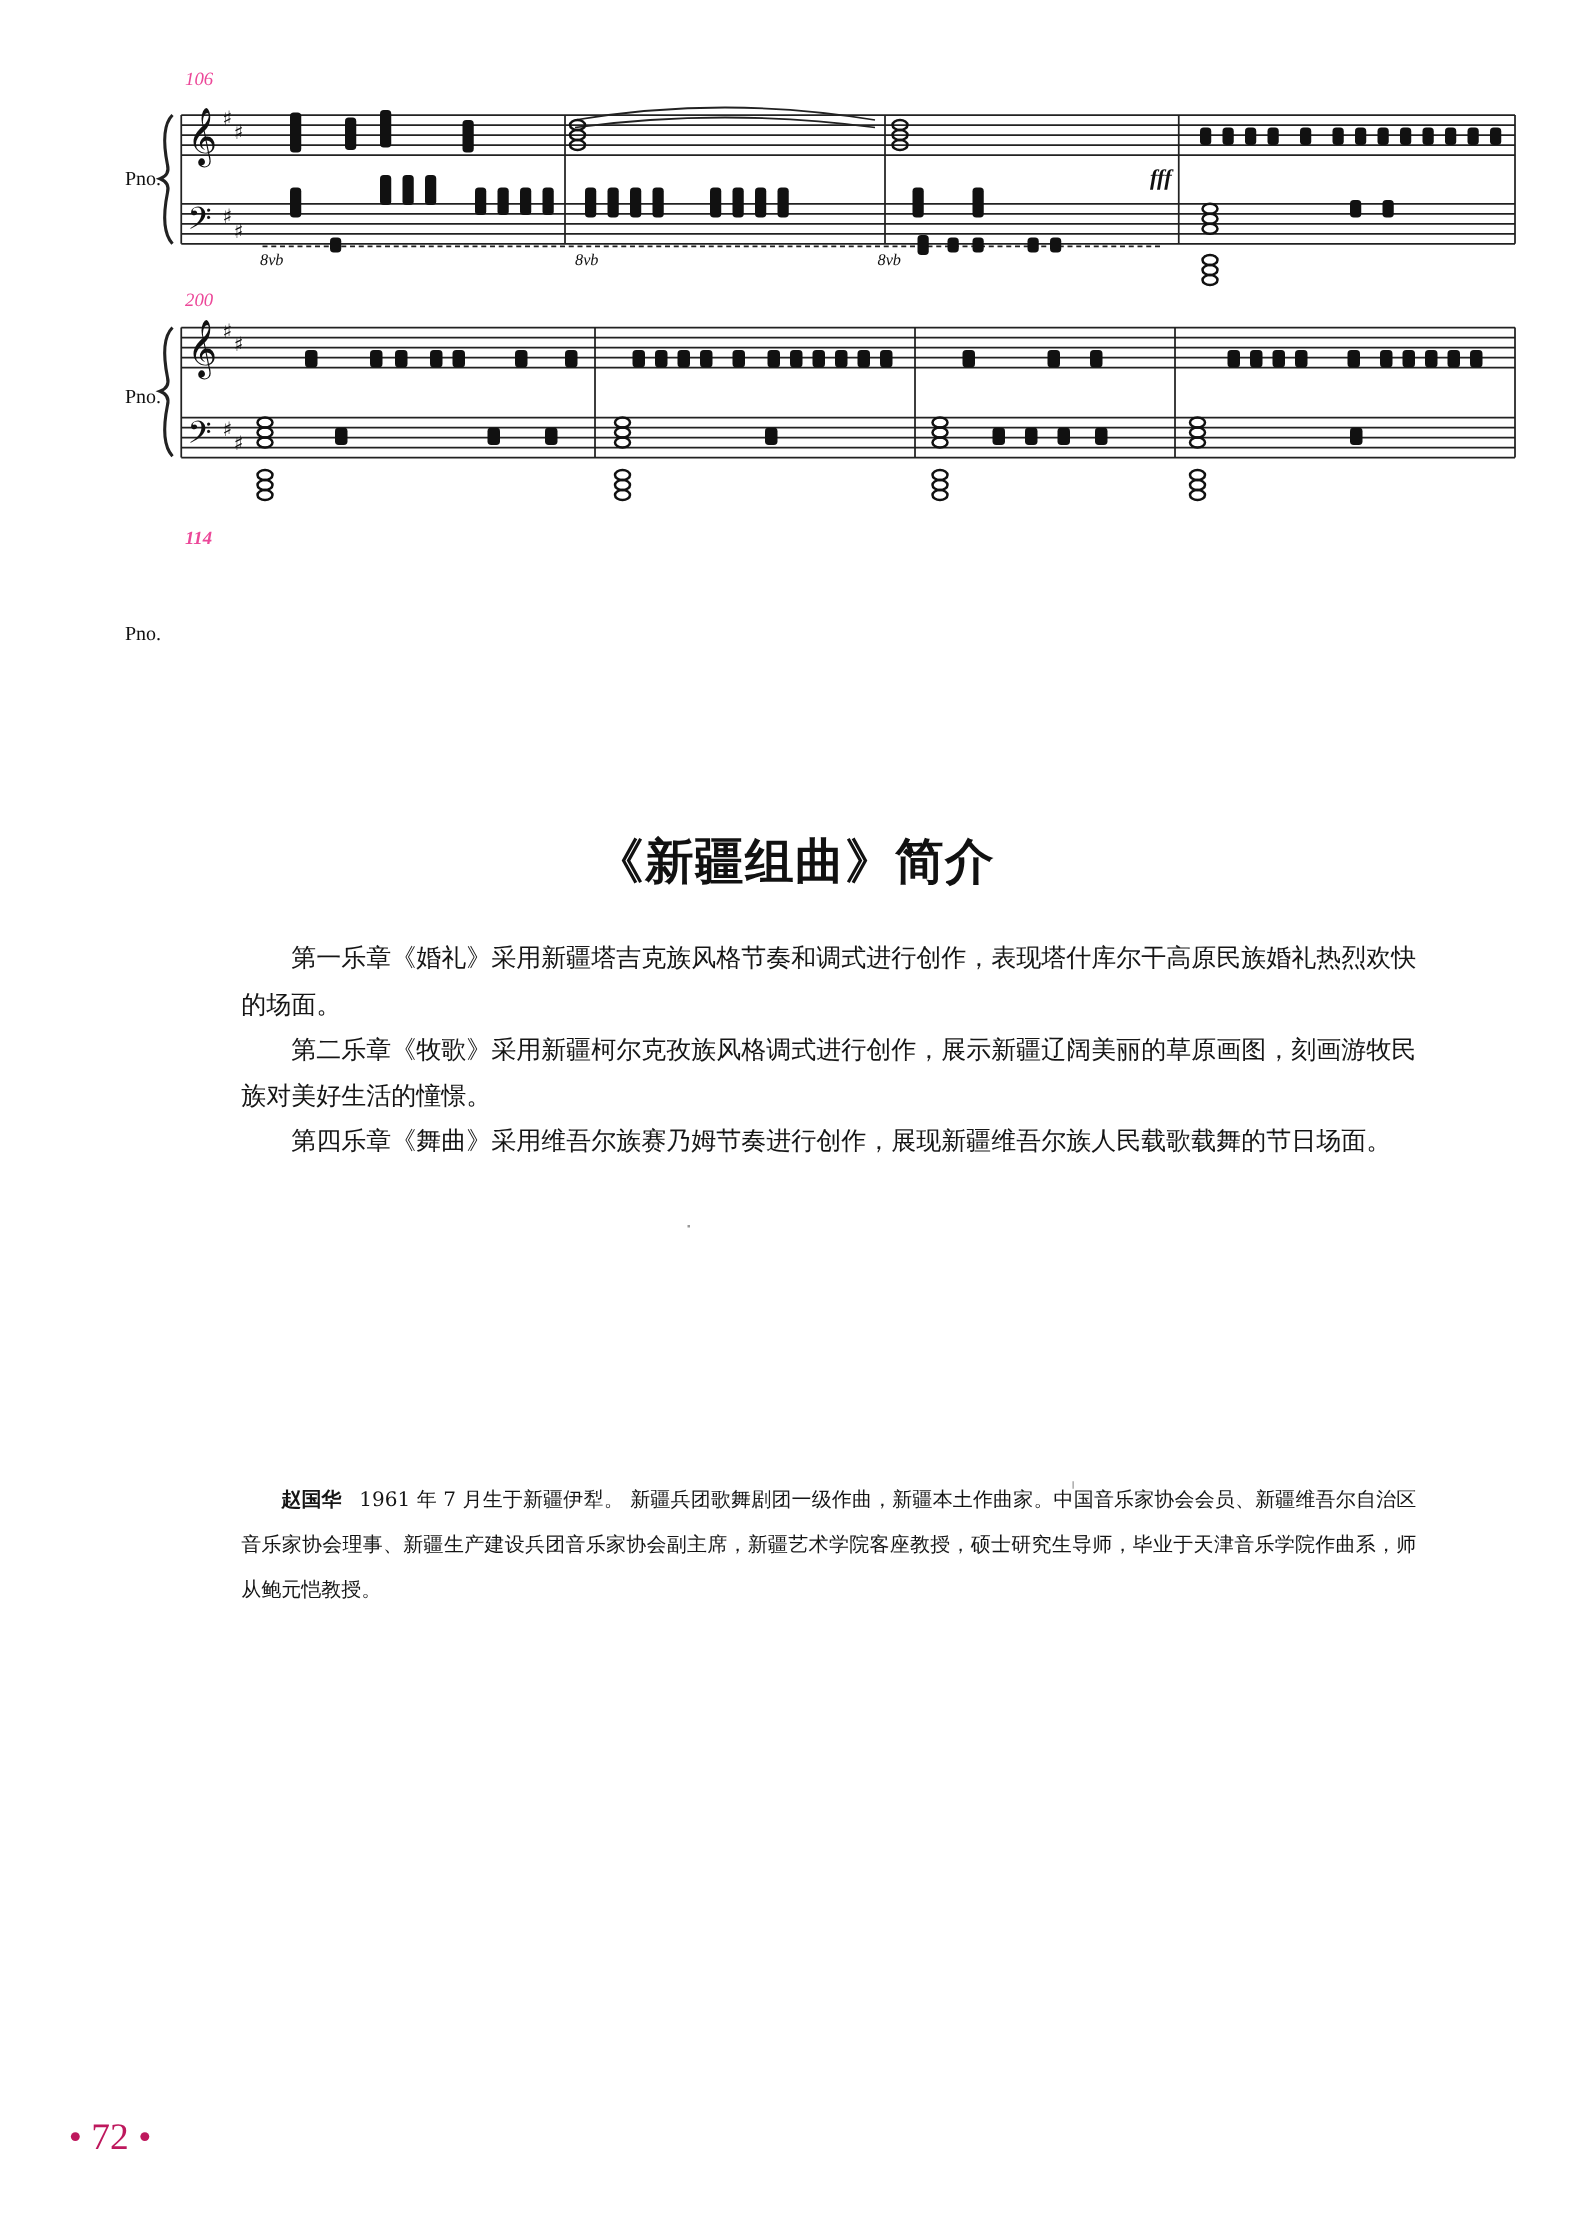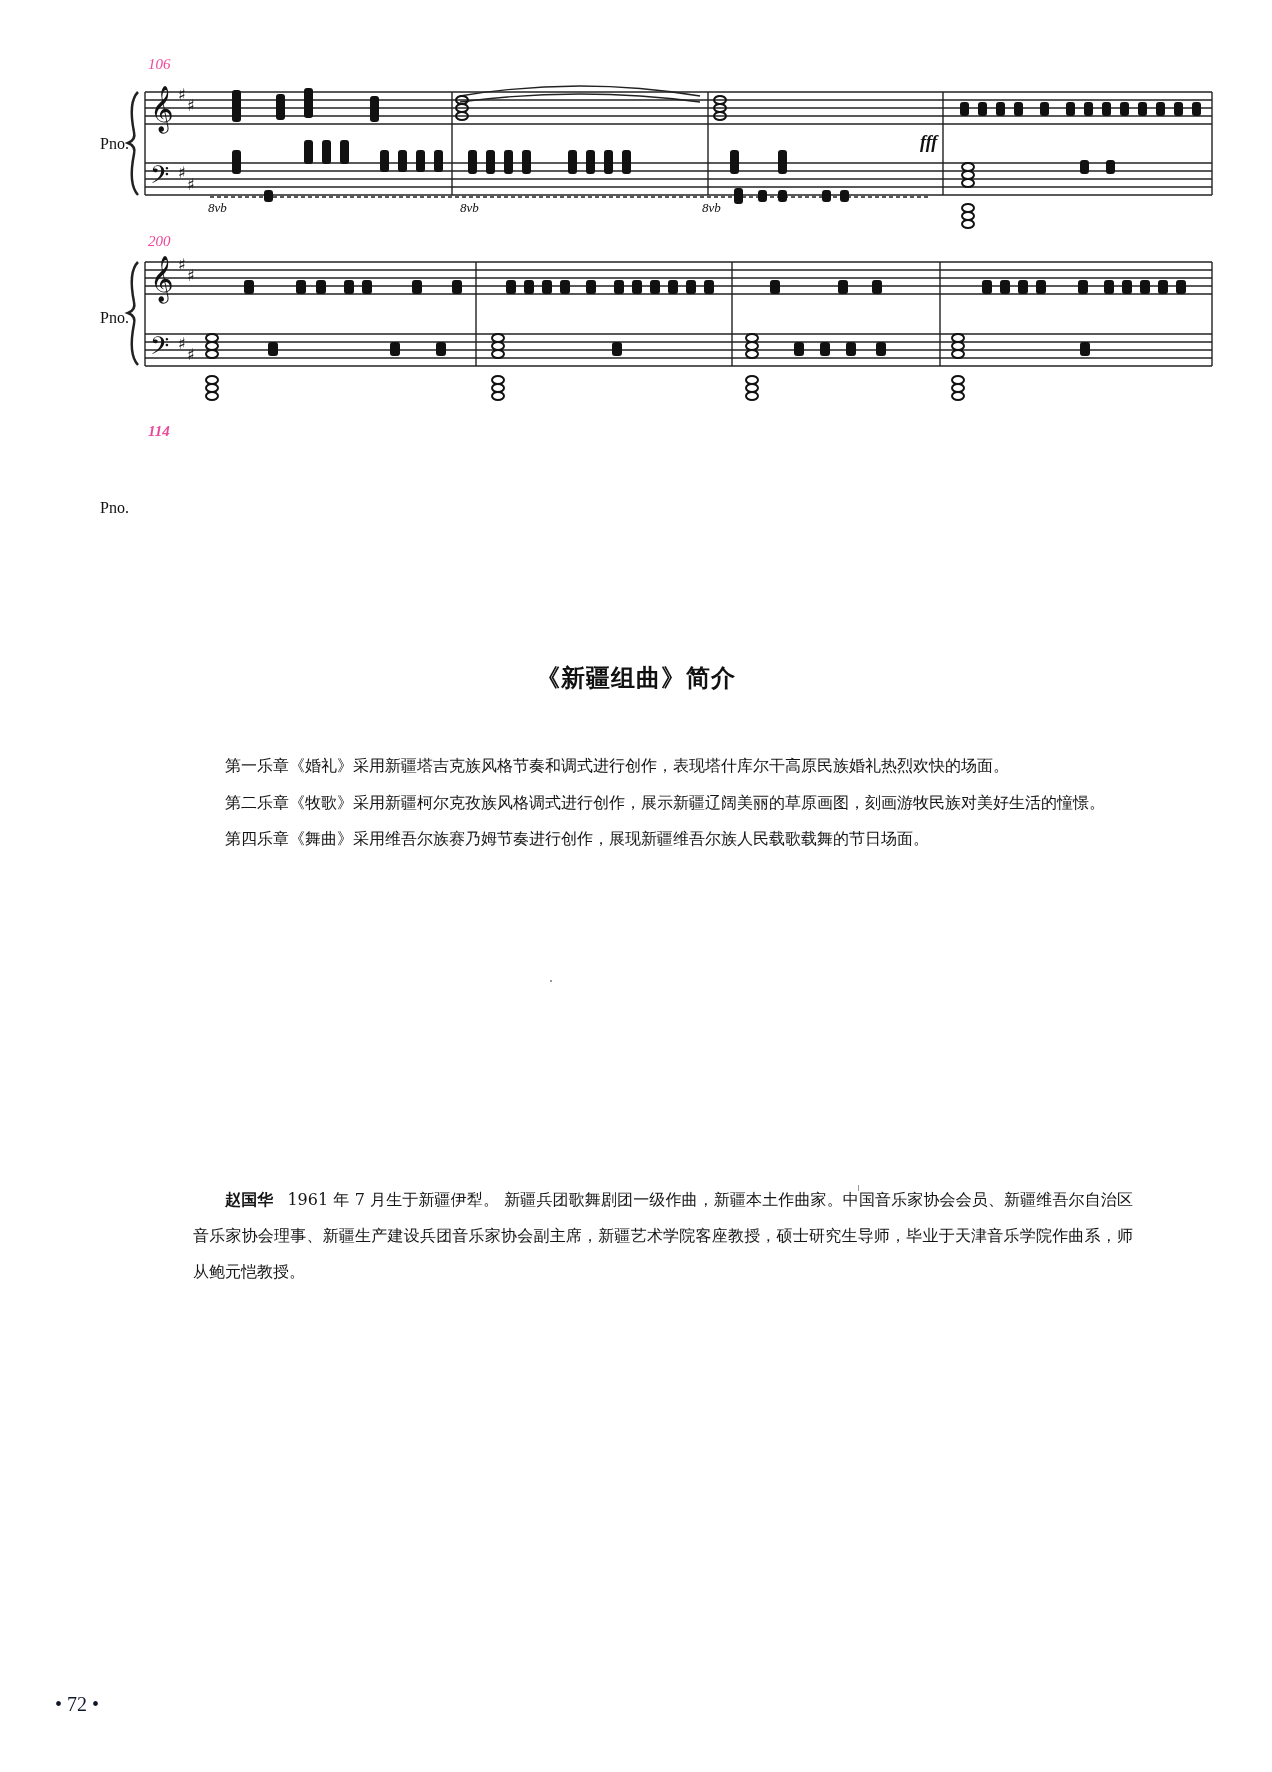--- a/index.html
+++ b/index.html
@@ -12,37 +12,37 @@
     .measure-num {
       position: absolute; font-family: "Liberation Serif", serif; font-style: italic;
       font-size: 15px; color: #ec4899;
     }
     .pno-label {
       position: absolute; font-family: "Liberation Serif", serif; font-size: 16px; color: #111;
     }
     svg.staff { position: absolute; left: 0; top: 0; }
     .title {
       position: absolute; left: 0; top: 662px; width: 1272px; text-align: center;
-      font-family: "DejaVu Sans", sans-serif; font-weight: bold; font-size: 24px;
+      font-family: "DejaVu Sans", sans-serif; font-weight: bold; font-size: 39px;
       letter-spacing: 1px; color: #111;
     }
     .intro {
       position: absolute; left: 193px; top: 748px; width: 940px;
-      font-family: "DejaVu Serif", serif; font-size: 16px; line-height: 36.5px; color: #151515;
+      font-family: "DejaVu Serif", serif; font-size: 20px; line-height: 36.5px; color: #151515;
     }
     .intro p { margin: 0; text-indent: 2em; text-align: justify; }
     .bio {
       position: absolute; left: 193px; top: 1182px; width: 940px;
       font-family: "DejaVu Serif", serif; font-size: 16px; line-height: 36px; color: #151515;
       text-indent: 2em; text-align: justify;
     }
     .bio .name { font-family: "DejaVu Sans", sans-serif; font-weight: bold; margin-right: 14px; }
     .page-num {
       position: absolute; left: 55px; top: 1693px; font-family: "Liberation Serif", serif;
-      font-size: 20px; color: #0f172a;
+      font-size: 30px; color: #be185d;
     }
     .speck { position: absolute; background: #999; }
   </style>
 </head>
 <body>
 
 <div class="score">
 
   <div class="system" style="top:0;">
     <span class="measure-num" style="left:148px; top:56px;">106</span>

